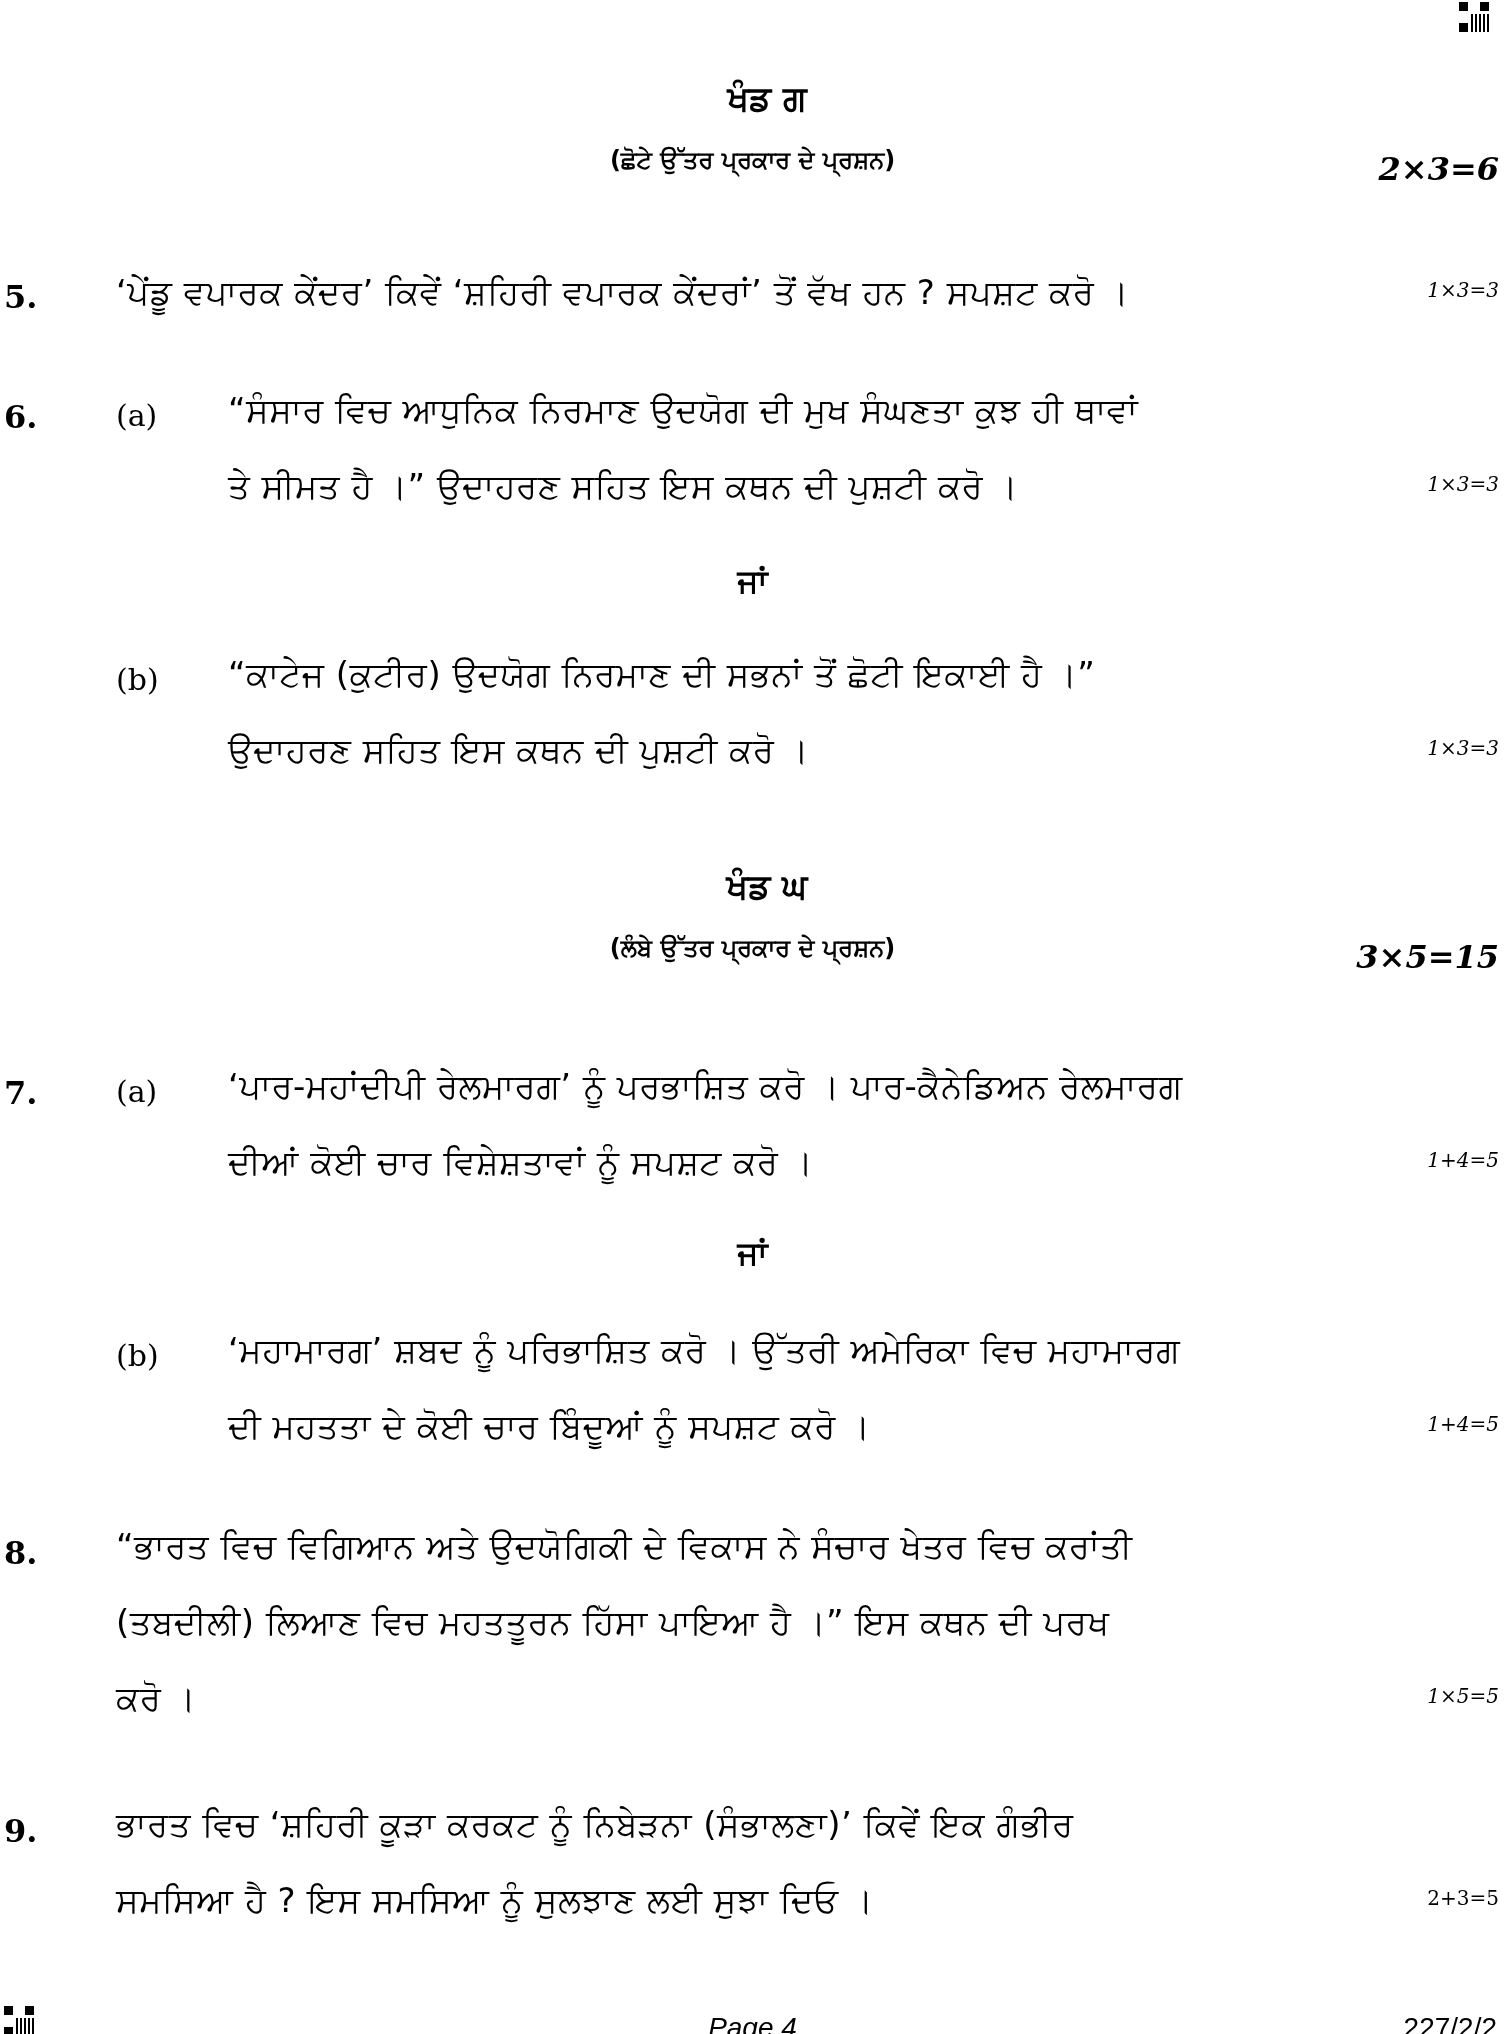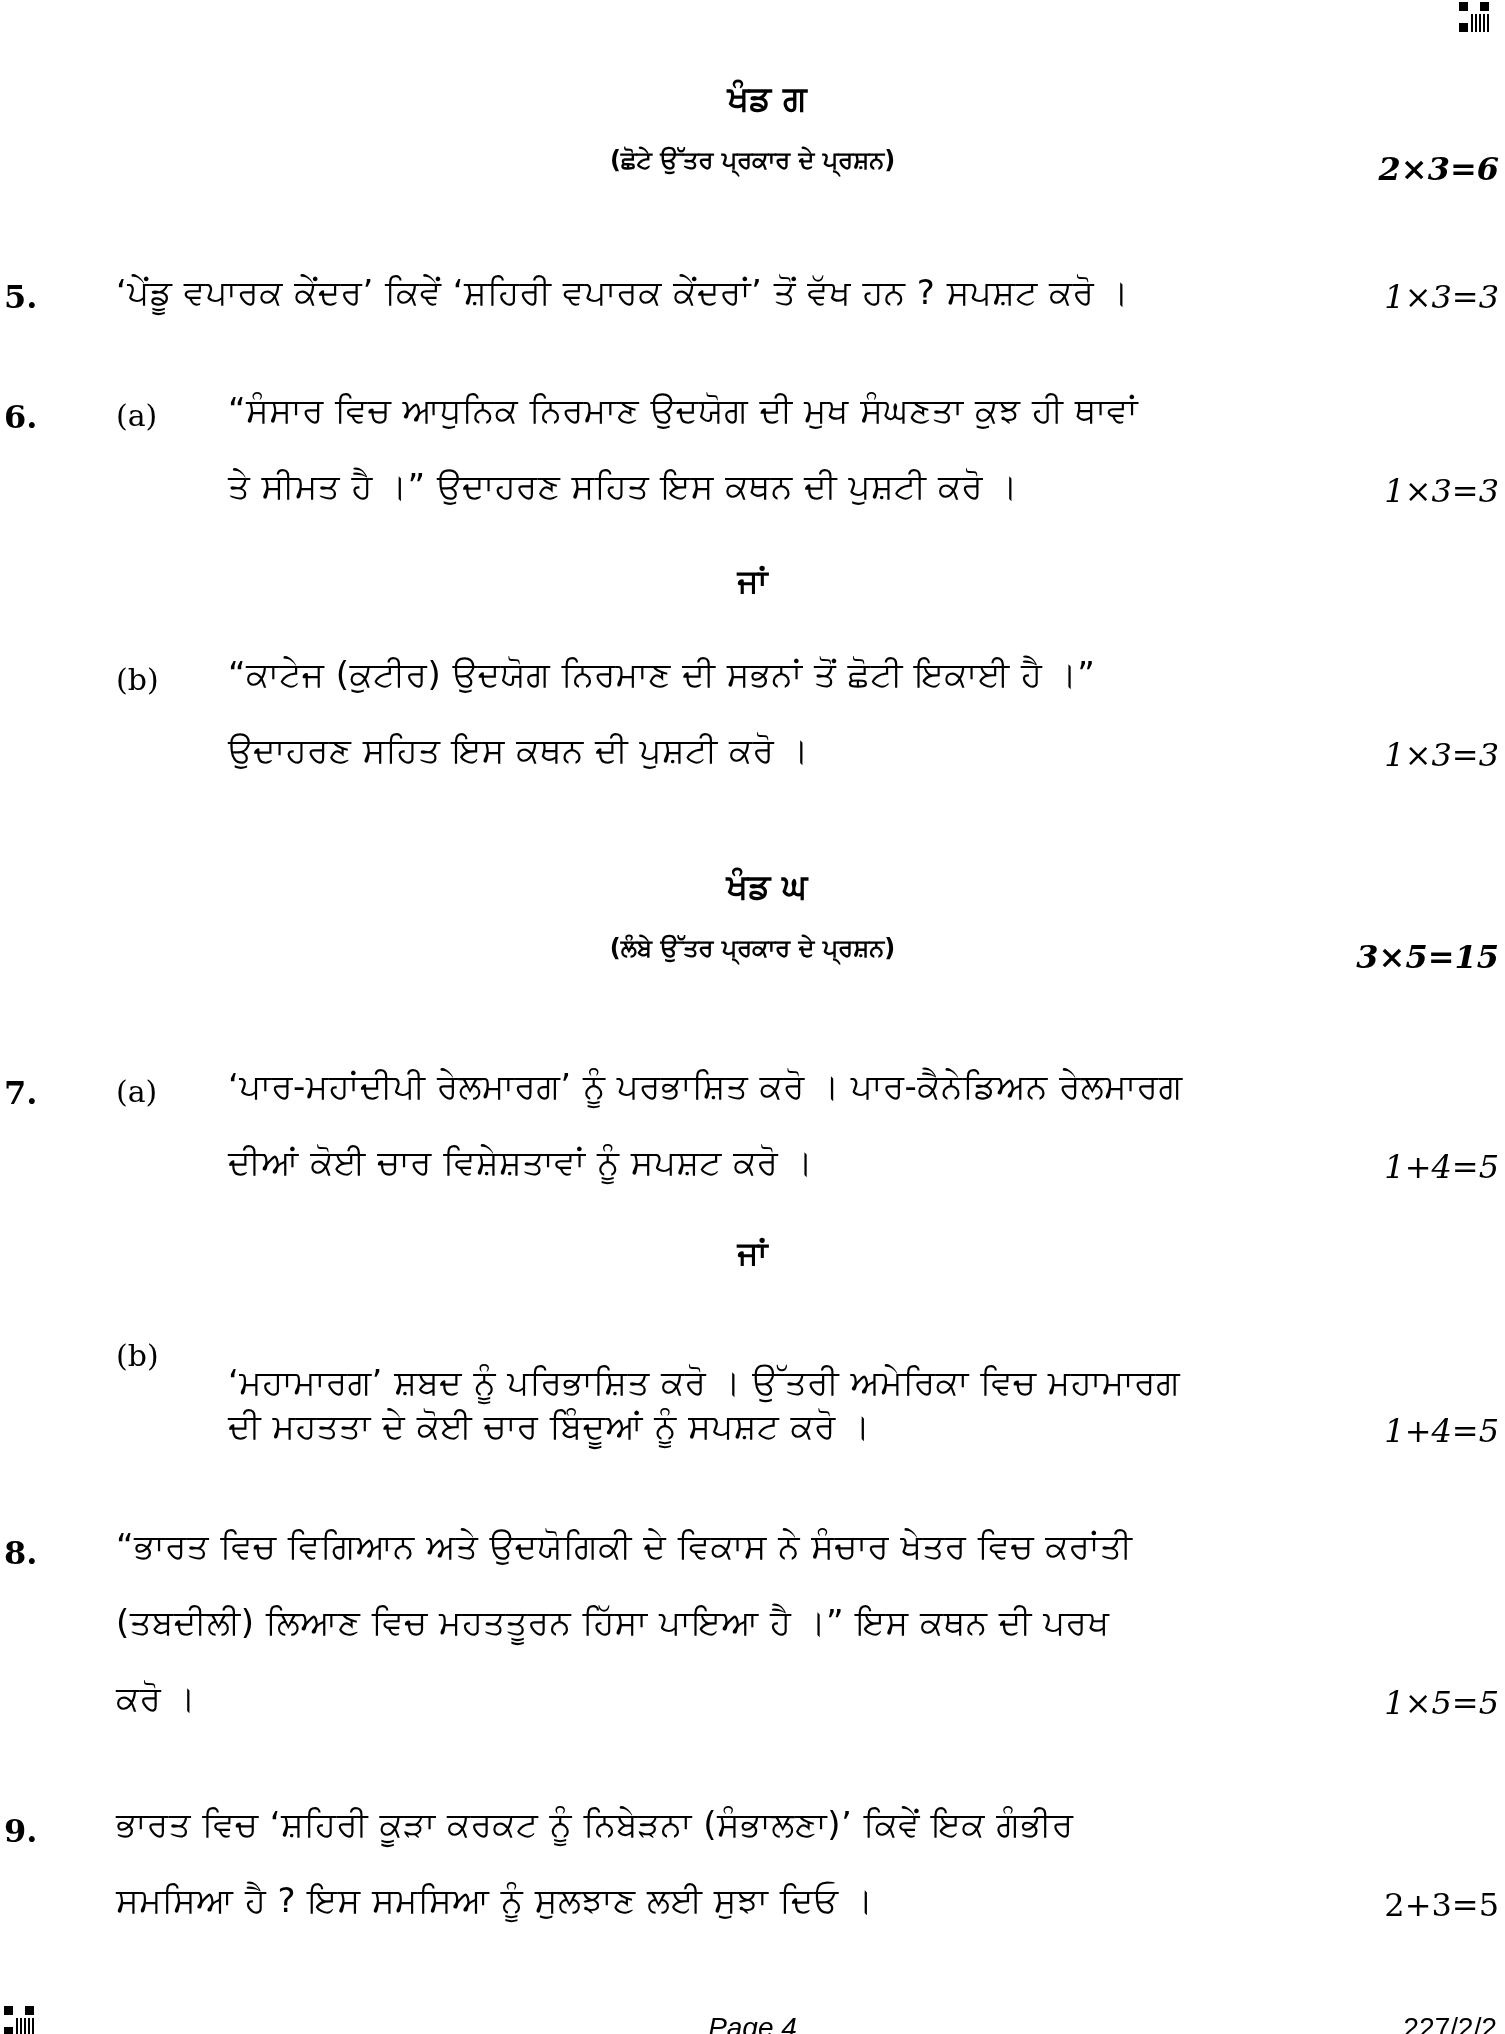--- a/index.html
+++ b/index.html
@@ -34,21 +34,21 @@
     .sub {
       position: absolute; left: 116px; font-family: "DejaVu Serif", serif;
       font-size: 30px;
     }
     .line {
       position: absolute; font-size: 34px; white-space: nowrap;
       letter-spacing: 0.5px;
     }
     .marks {
       position: absolute; right: 6px; font-family: "DejaVu Serif", serif;
-      font-style: italic; font-size: 32px;
+      font-style: italic; font-size: 20px;
     }
     .or {
       position: absolute; left: 0; width: 1505px; text-align: center;
       font-weight: bold; font-size: 32px;
     }
     .footer-page {
       position: absolute; left: 0; width: 1505px; text-align: center; top: 2012px;
       font-family: "Liberation Sans", sans-serif; font-style: italic; font-size: 28px;
     }
     .footer-code {
@@ -89,21 +89,21 @@
 
 <div class="qnum" style="top:1074px;">7.</div>
 <div class="sub" style="top:1074px;">(a)</div>
 <div class="line" style="left:228px; top:1066px;">‘ਪਾਰ-ਮਹਾਂਦੀਪੀ ਰੇਲਮਾਰਗ’ ਨੂੰ ਪਰਭਾਸ਼ਿਤ ਕਰੋ । ਪਾਰ-ਕੈਨੇਡਿਅਨ ਰੇਲਮਾਰਗ</div>
 <div class="line" style="left:228px; top:1142px;">ਦੀਆਂ ਕੋਈ ਚਾਰ ਵਿਸ਼ੇਸ਼ਤਾਵਾਂ ਨੂੰ ਸਪਸ਼ਟ ਕਰੋ ।</div>
 <div class="marks" style="top:1148px;">1+4=5</div>
 
 <div class="or" style="top:1234px;">ਜਾਂ</div>
 
 <div class="sub" style="top:1338px;">(b)</div>
-<div class="line" style="left:228px; top:1330px;margin-top:32px;">‘ਮਹਾਮਾਰਗ’ ਸ਼ਬਦ ਨੂੰ ਪਰਿਭਾਸ਼ਿਤ ਕਰੋ । ਉੱਤਰੀ ਅਮੇਰਿਕਾ ਵਿਚ ਮਹਾਮਾਰਗ</div>
+<div class="line" style="left:228px; top:1330px;">‘ਮਹਾਮਾਰਗ’ ਸ਼ਬਦ ਨੂੰ ਪਰਿਭਾਸ਼ਿਤ ਕਰੋ । ਉੱਤਰੀ ਅਮੇਰਿਕਾ ਵਿਚ ਮਹਾਮਾਰਗ</div>
 <div class="line" style="left:228px; top:1406px;">ਦੀ ਮਹਤਤਾ ਦੇ ਕੋਈ ਚਾਰ ਬਿੰਦੂਆਂ ਨੂੰ ਸਪਸ਼ਟ ਕਰੋ ।</div>
 <div class="marks" style="top:1412px;">1+4=5</div>
 
 <div class="qnum" style="top:1534px;">8.</div>
 <div class="line" style="left:116px; top:1526px;">“ਭਾਰਤ ਵਿਚ ਵਿਗਿਆਨ ਅਤੇ ਉਦਯੋਗਿਕੀ ਦੇ ਵਿਕਾਸ ਨੇ ਸੰਚਾਰ ਖੇਤਰ ਵਿਚ ਕਰਾਂਤੀ</div>
 <div class="line" style="left:116px; top:1602px;">(ਤਬਦੀਲੀ) ਲਿਆਣ ਵਿਚ ਮਹਤਤੂਰਨ ਹਿੱਸਾ ਪਾਇਆ ਹੈ ।” ਇਸ ਕਥਨ ਦੀ ਪਰਖ</div>
 <div class="line" style="left:116px; top:1678px;">ਕਰੋ ।</div>
 <div class="marks" style="top:1684px;">1×5=5</div>
 
 <div class="qnum" style="top:1812px;">9.</div>

